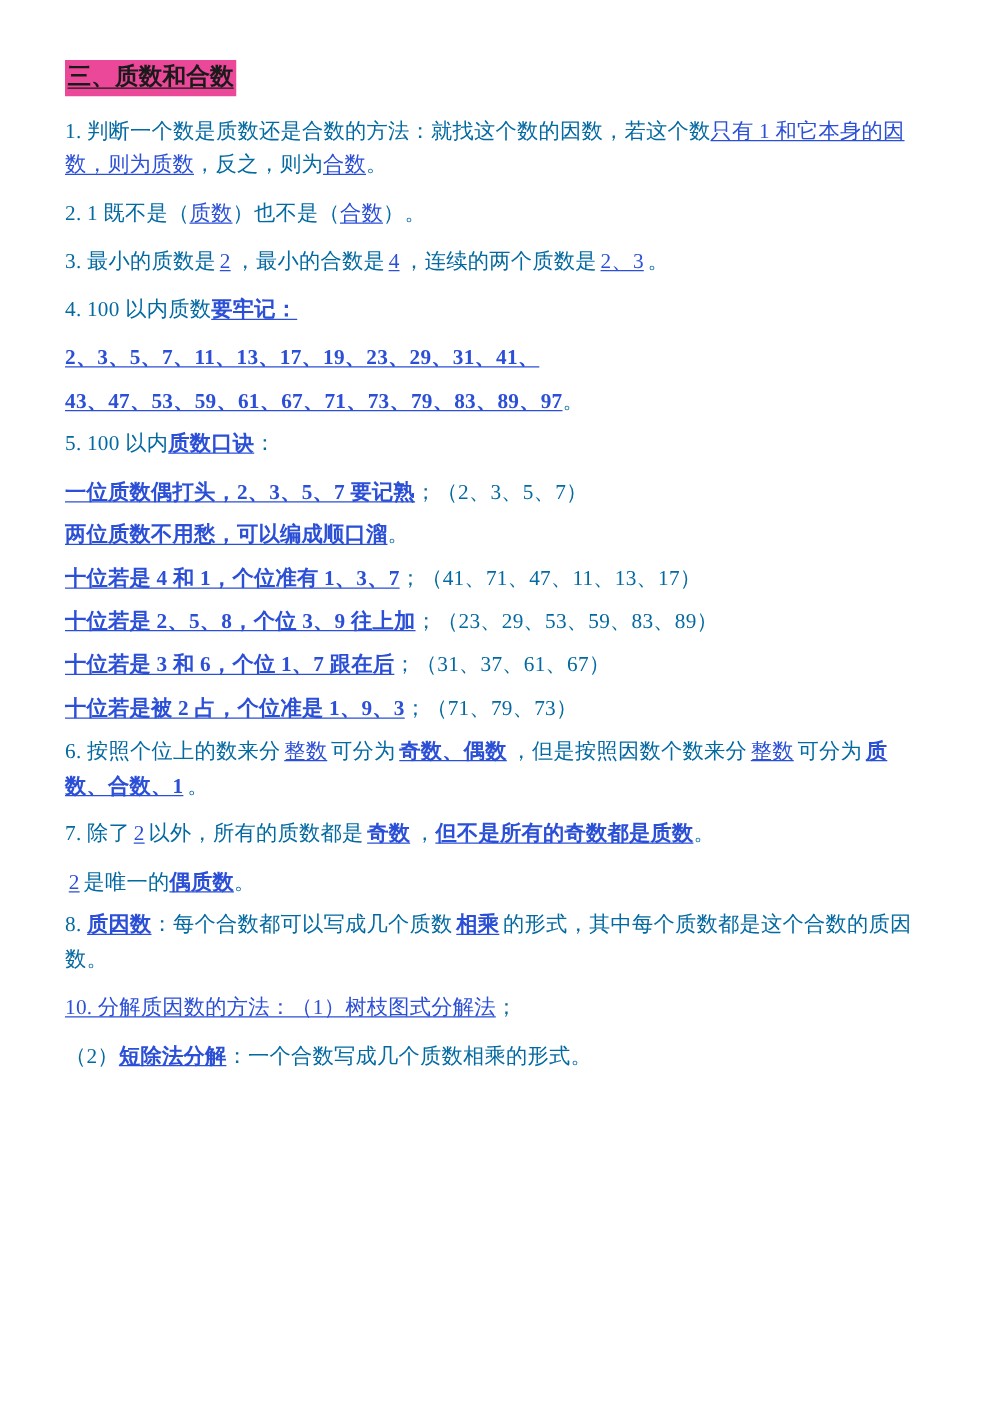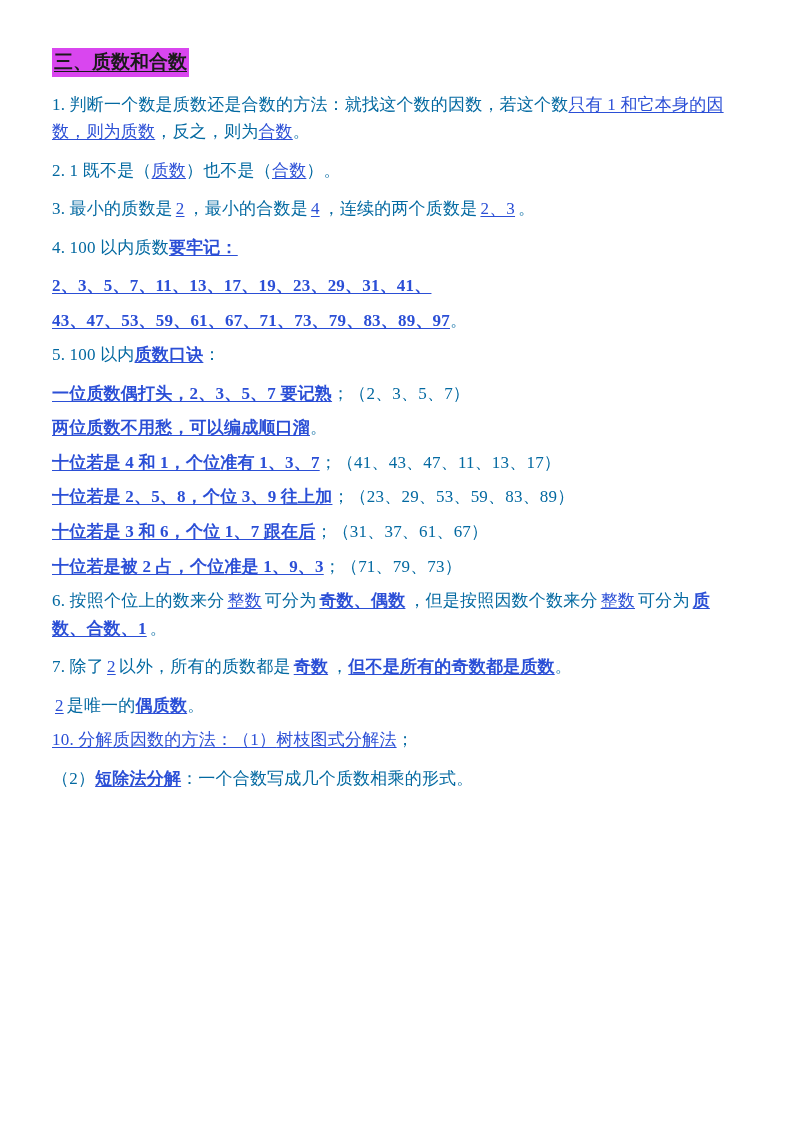--- a/index.html
+++ b/index.html
@@ -18,21 +18,21 @@
     width: 793px;
     height: 1122px;
     box-sizing: border-box;
     padding: 48px 52px 0 52px;
   }
   .heading {
     font-family: "Liberation Sans", sans-serif;
     font-weight: bold;
     font-size: 19px;
     color: #1a1a1a;
-    background: #d946ef;
+    background: #ec4899;
     display: inline-block;
     text-decoration: underline;
     text-underline-offset: 3px;
     margin: 0 0 14px 0;
     padding: 1px 2px 2px 2px;
     line-height: 1.35;
   }
   p.line {
     font-size: 17px;
     line-height: 1.62;
@@ -80,23 +80,24 @@
   <div id="body-container">
       <p class="line"><span class="plain">1. 判断一个数是质数还是合数的方法：就找这个数的因数，若这个数</span><span class="blu">只有 1 和它本身的因数，则为质数</span><span class="plain">，反之，则为</span><span class="blu">合数</span><span class="plain">。</span></p>
       <p class="line"><span class="plain">2. 1 既不是（</span><span class="blu">质数</span><span class="plain">）也不是（</span><span class="blu">合数</span><span class="plain">）。</span></p>
       <p class="line"><span class="plain">3. 最小的质数是</span><span class="blank">2</span><span class="plain">，最小的合数是</span><span class="blank">4</span><span class="plain">，连续的两个质数是</span><span class="blank">2、3</span><span class="plain">。</span></p>
       <p class="line"><span class="plain">4. 100 以内质数</span><span class="blub">要牢记：</span></p>
       <p class="line tight"><span class="blub">2、3、5、7、11、13、17、19、23、29、31、41、</span></p>
       <p class="line tight"><span class="blub">43、47、53、59、61、67、71、73、79、83、89、97</span><span class="plain">。</span></p>
       <p class="line"><span class="plain">5. 100 以内</span><span class="blub">质数口诀</span><span class="plain">：</span></p>
       <p class="line tight"><span class="blub">一位质数偶打头，2、3、5、7 要记熟</span><span class="plain">；（2、3、5、7）</span></p>
       <p class="line tight"><span class="blub">两位质数不用愁，可以编成顺口溜</span><span class="plain">。</span></p>
-      <p class="line tight"><span class="blub">十位若是 4 和 1，个位准有 1、3、7</span><span class="plain">；（41、43、47、11、13、17）</span></p>
+      <p class="line tight"><span class="blub">十位若是 4 和 1，个位准有 1、3、7</span><span class="plain">；（41、71、47、11、13、17）</span></p>
       <p class="line tight"><span class="blub">十位若是 2、5、8，个位 3、9 往上加</span><span class="plain">；（23、29、53、59、83、89）</span></p>
       <p class="line tight"><span class="blub">十位若是 3 和 6，个位 1、7 跟在后</span><span class="plain">；（31、37、61、67）</span></p>
       <p class="line tight"><span class="blub">十位若是被 2 占，个位准是 1、9、3</span><span class="plain">；（71、79、73）</span></p>
       <p class="line"><span class="plain">6. 按照个位上的数来分</span><span class="blank">整数</span><span class="plain">可分为</span><span class="blankb">奇数、偶数</span><span class="plain">，但是按照因数个数来分</span><span class="blank">整数</span><span class="plain">可分为</span><span class="blankb">质数、合数、1</span><span class="plain">。</span></p>
       <p class="line"><span class="plain">7. 除了</span><span class="blank">2</span><span class="plain">以外，所有的质数都是</span><span class="blankb">奇数</span><span class="plain">，</span><span class="blub">但不是所有的奇数都是质数</span><span class="plain">。</span></p>
       <p class="line tight"><span class="blank">2</span><span class="plain">是唯一的</span><span class="blub">偶质数</span><span class="plain">。</span></p>
+      <p class="line"><span class="plain">8. </span><span class="blub">质因数</span><span class="plain">：每个合数都可以写成几个质数</span><span class="blankb">相乘</span><span class="plain">的形式，其中每个质数都是这个合数的质因数。</span></p>
       <p class="line"><span class="blu">10. 分解质因数的方法：（1）</span><span class="blu">树枝图式分解法</span><span class="plain">；</span></p>
       <p class="line tight"><span class="plain">（2）</span><span class="blub">短除法分解</span><span class="plain">：一个合数写成几个质数相乘的形式。</span></p>
     </div>
 </div>
 
 </body></html>

